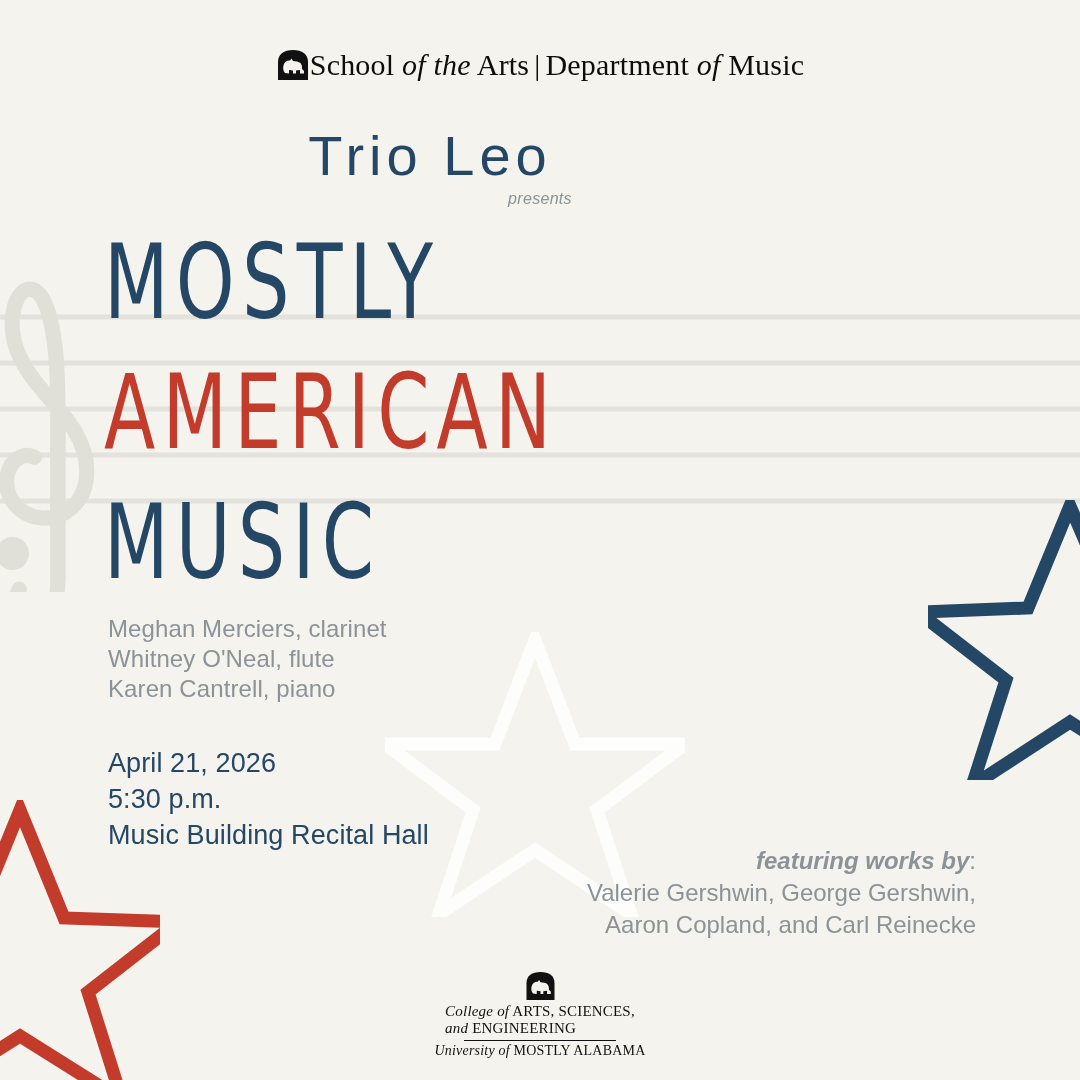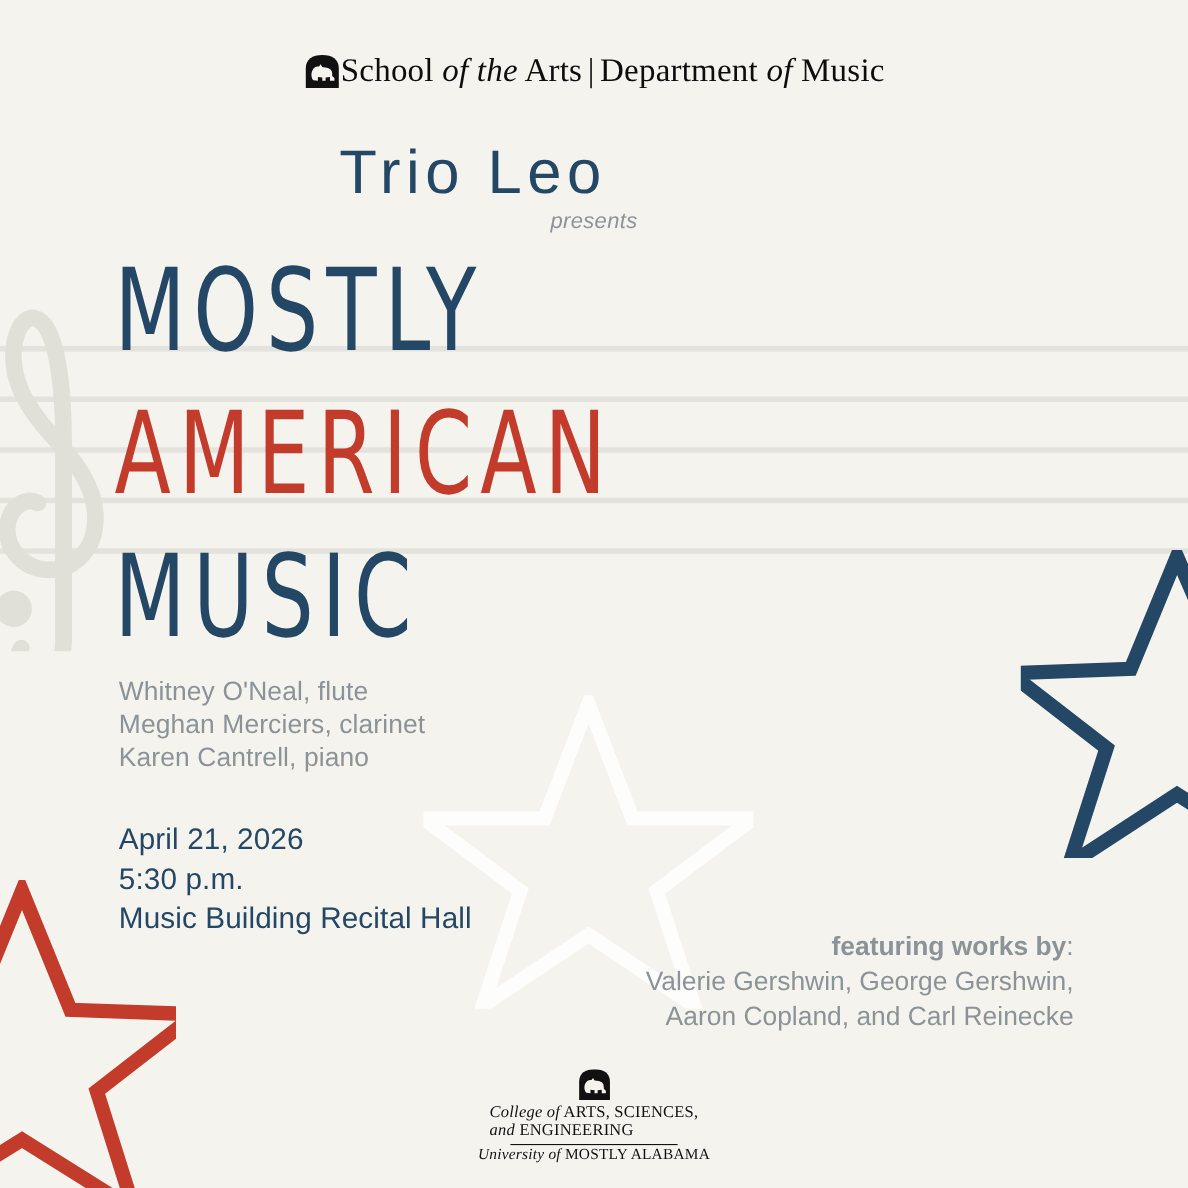--- a/index.html
+++ b/index.html
@@ -111,21 +111,21 @@
     letter-spacing: 5px;
     color: #254766;
     line-height: 1.05;
   }
   #presents-label {
     position: absolute;
     top: 190px;
     left: 0;
     width: 1080px;
     text-align: center;
-    font-size: 20px;
+    font-size: 16px;
     font-style: italic;
     color: #8b9298;
     letter-spacing: 0.3px;
   }
 
   
   #title-stack {
     position: absolute;
     left: 104px;
     top: 217px;
@@ -173,20 +173,21 @@
   #featuring {
     position: absolute;
     right: 104px;
     top: 845px;
     text-align: right;
     color: #8b9298;
     font-size: 24px;
     line-height: 32px;
   }
   #featuring-label {
+    font-style: italic;
     font-weight: bold;
     margin-left: 19px;
   }
   #featuring-composers div { white-space: nowrap; }
 
   
   #footer-logo {
     position: absolute;
     left: 0;
     top: 972px;
@@ -288,22 +289,22 @@
   <div id="ensemble-name" class="content">Trio Leo</div>
   <div id="presents-label" class="content">presents</div>
 
   <div id="title-stack" class="content">
     <div class="title-line" id="title-line-1">MOSTLY</div>
     <div class="title-line" id="title-line-2">AMERICAN</div>
     <div class="title-line" id="title-line-3">MUSIC</div>
   </div>
 
   <div id="performers" class="content">
+    <div>Meghan Merciers, clarinet</div>
     <div>Whitney O'Neal, flute</div>
-    <div>Meghan Merciers, clarinet</div>
     <div>Karen Cantrell, piano</div>
   </div>
 
   <div id="event-details" class="content">
     <div>April 21, 2026</div>
     <div>5:30 p.m.</div>
     <div>Music Building Recital Hall</div>
   </div>
 
   <div id="featuring" class="content">

